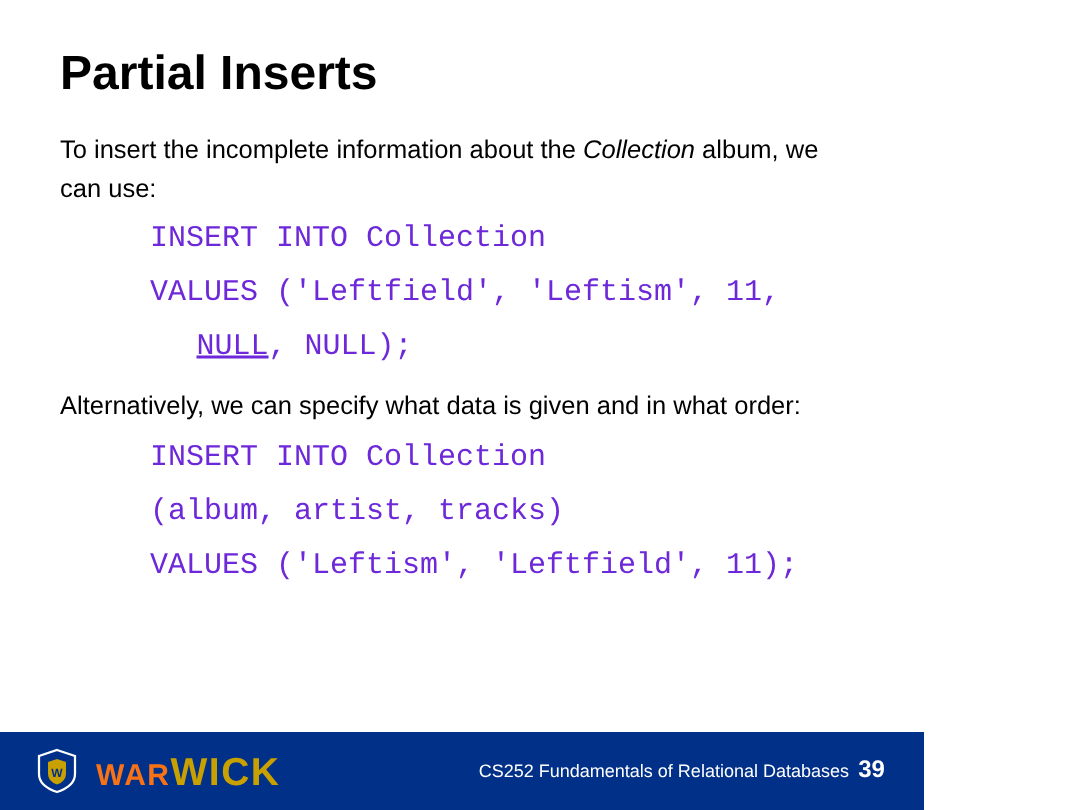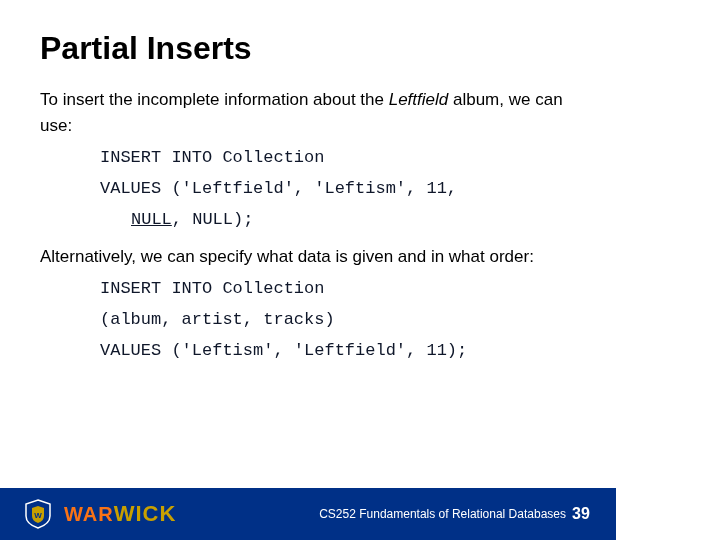--- a/index.html
+++ b/index.html
@@ -33,22 +33,22 @@
 
     .body-text {
       font-size: 17px;
       color: #000000;
       line-height: 1.5;
       margin-bottom: 6px;
     }
 
     .code-block {
       font-family: 'Courier New', Courier, monospace;
-      font-size: 17px;
-      color: #0f172a;
+      font-size: 20px;
+      color: #6d28d9;
       margin: 4px 0 4px 60px;
       line-height: 1.6;
     }
 
     .underline {
       text-decoration: underline;
       margin-left: 31px;
     }
 
     .italic {
@@ -101,21 +101,21 @@
   </style>
 </head>
 <body>
 
 <div class="slide">
 
   <div class="slide-title">Partial Inserts</div>
 
   <div class="section">
     <div class="body-text">
-      To insert the incomplete information about the <span class="italic">Leftfield</span> album, we can use:
+      To insert the incomplete information about the <span class="italic">Collection</span> album, we can use:
     </div>
     <div class="code-block">INSERT INTO Collection</div>
     <div class="code-block">VALUES ('Leftfield', 'Leftism', 11,</div>
     <div class="code-block"><span class="underline">NULL</span>,  NULL);</div>
   </div>
 
   <div class="section">
     <div class="body-text">Alternatively, we can specify what data is given and in what order:</div>
     <div class="code-block">INSERT INTO Collection</div>
     <div class="code-block">(album, artist, tracks)</div>
@@ -128,21 +128,21 @@
     <div class="warwick-logo">
 
       <svg class="warwick-crest" viewBox="0 0 36 36" xmlns="http://www.w3.org/2000/svg">
         <rect width="36" height="36" fill="#003087"></rect>
 
         <path d="M18 4 L30 8 L30 20 Q30 28 18 32 Q6 28 6 20 L6 8 Z" fill="none" stroke="#ffffff" stroke-width="1.5"></path>
         <path d="M12 12 L18 10 L24 12 L24 20 Q24 25 18 27 Q12 25 12 20 Z" fill="#c8a000"></path>
         <text x="18" y="22" fill="#003087" text-anchor="middle" font-size="8" font-weight="bold">W</text>
       </svg>
       <div>
-        <span style="color:#f97316; font-size:20px; font-weight:bold; letter-spacing:1px;">WAR</span><span style="color:#c8a000; font-size:22px; font-weight:bold; letter-spacing:1px;">WICK</span>
+        <span style="color:#f97316; font-size:20px; font-weight:bold; letter-spacing:1px;">WAR</span><span style="color:#c8a000; font-size:26px; font-weight:bold; letter-spacing:1px;">WICK</span>
       </div>
     </div>
 
     <div class="footer-center">CS252 Fundamentals of Relational Databases</div>
 
     <div class="footer-page">39</div>
   </div>
 
 </div>
 

